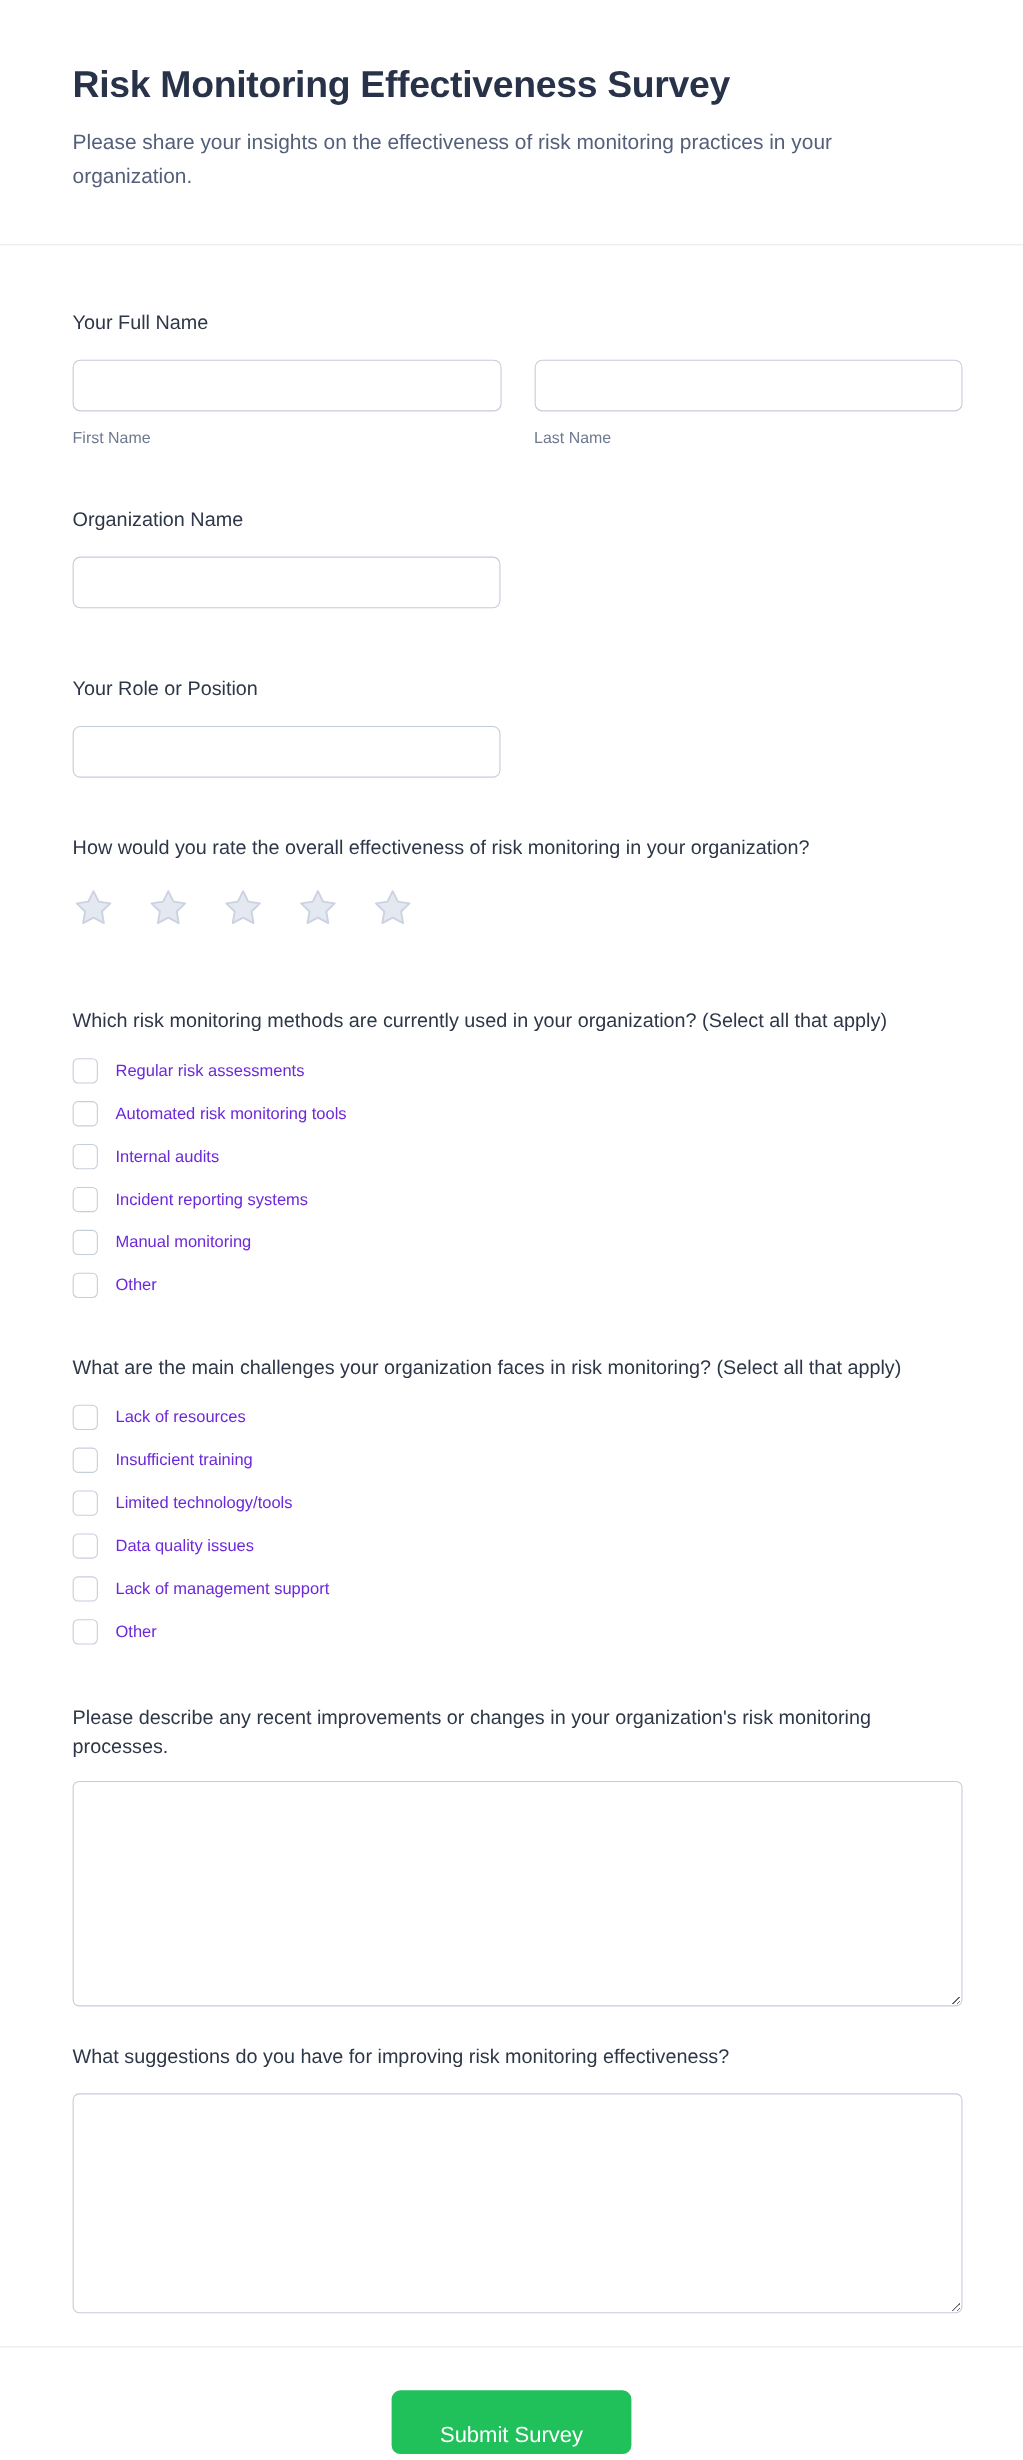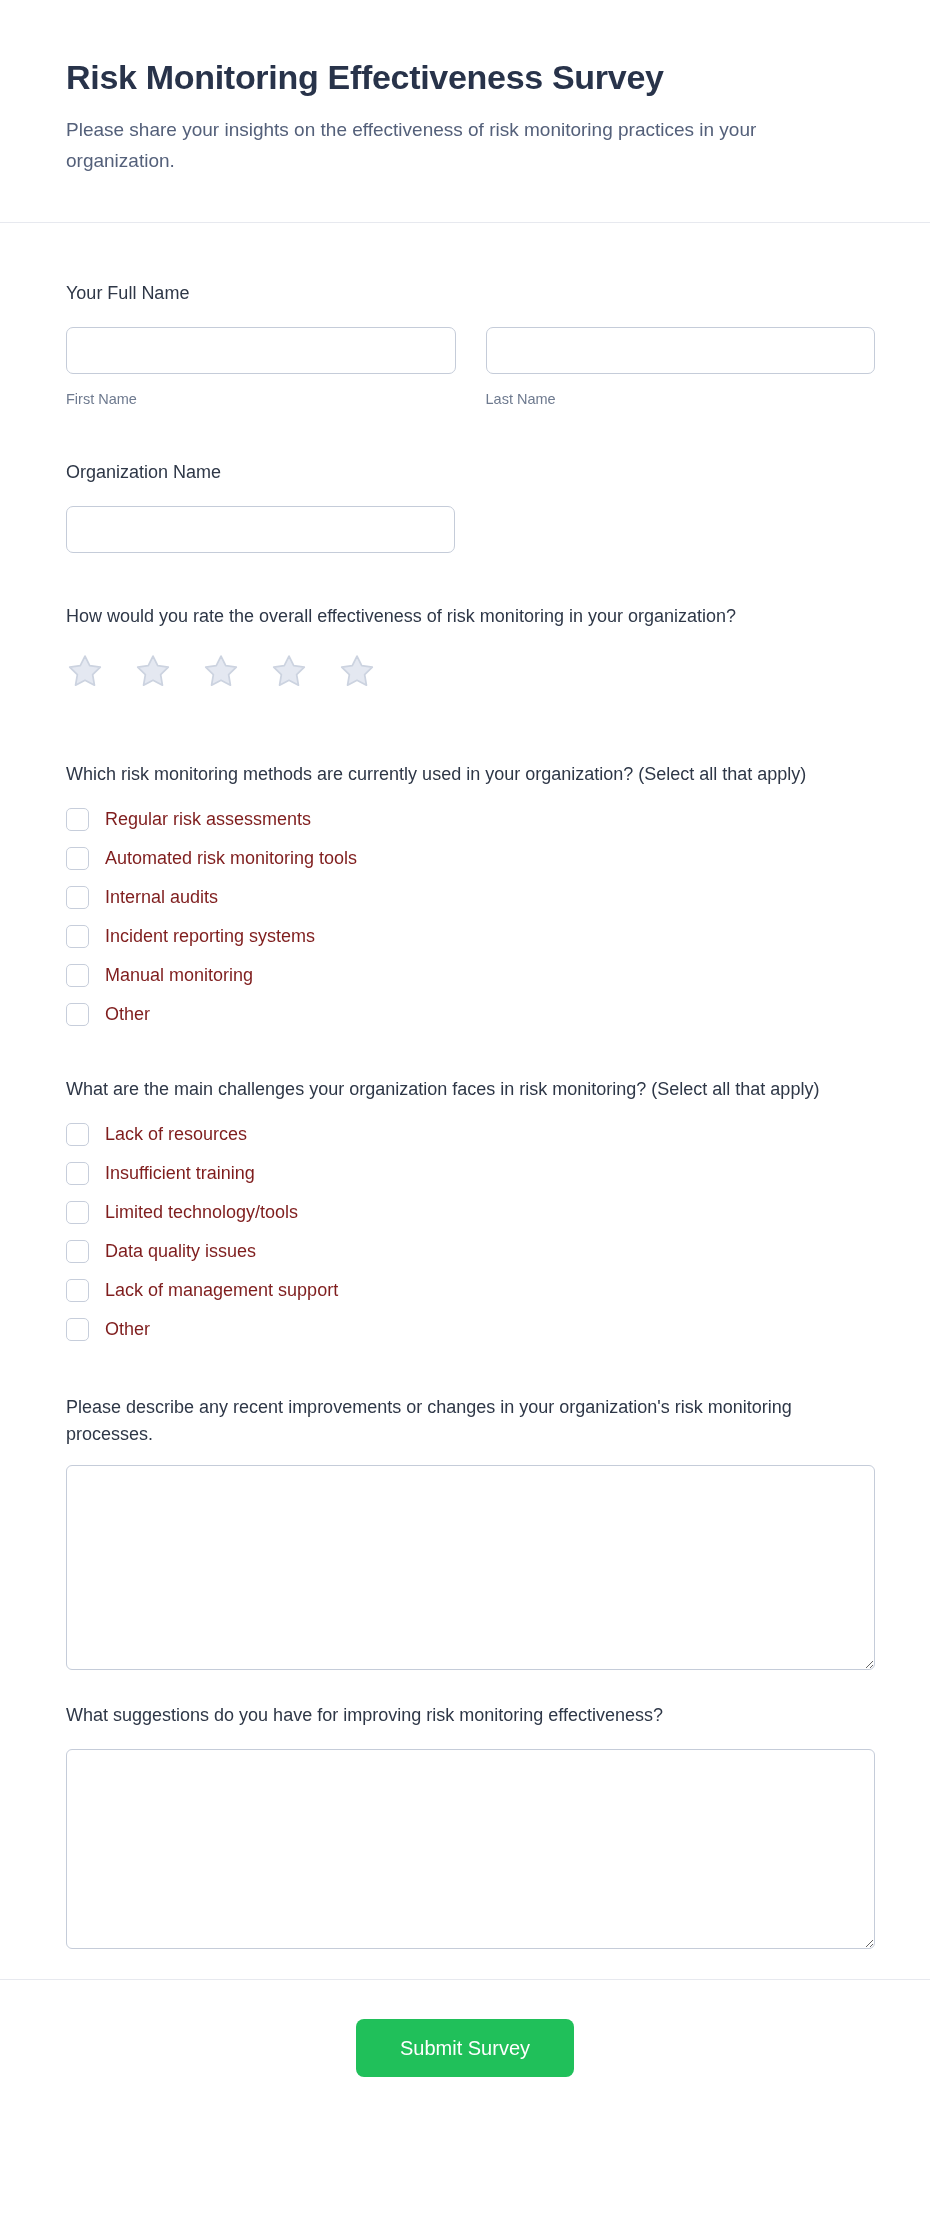--- a/index.html
+++ b/index.html
@@ -74,21 +74,21 @@
   .cb-row { display: flex; align-items: center; gap: 16px; margin-top: 16px; }
   .cb-row:first-child { margin-top: 0; }
   .cb-box {
     width: 23px; height: 23px;
     border: 1.5px solid #c7cedb;
     border-radius: 5px;
     background: #fff;
     flex: 0 0 auto;
     cursor: pointer;
   }
-  .cb-label { font-size: 18px; color: #7f1d1d; cursor: pointer; }
+  .cb-label { font-size: 15px; color: #6d28d9; cursor: pointer; }
 
   
   .textarea {
     display: block;
     margin-top: 17px;
     width: 809px;
     height: 205px;
     border: 1px solid #c5ccd9;
     border-radius: 6px;
     background: #fff;
@@ -104,21 +104,21 @@
   
   .form-footer { padding: 39px 0 50px 0; text-align: center; }
   .submit-btn {
     display: inline-block;
     border: none;
     background: #20c05a;
     color: #ffffff;
     font-family: "Liberation Sans", "DejaVu Sans", sans-serif;
     font-size: 20px;
     font-weight: 500;
-    padding: 0 44px;
+    padding: 12px 44px;
     height: 58px;
     line-height: 58px;
     border-radius: 8px;
     cursor: pointer;
   }
 </style>
 </head>
 <body>
 
 <div class="page">
@@ -144,20 +144,24 @@
           <div class="sub-label">Last Name</div>
         </div>
       </div>
     </section>
 
     <section class="field-group">
       <div class="q-label mb">Organization Name</div>
       <input type="text" class="text-input" value="" style="">
     </section>
 
+    <section class="field-group" style="margin-top:60px">
+      <div class="q-label mb">Your Role or Position</div>
+      <input type="text" class="text-input" value="" style="">
+    </section>
 
     <section class="field-group" style="margin-top:50px">
       <div class="q-label">How would you rate the overall effectiveness of risk monitoring in your organization?</div>
       <div class="stars">
         <svg class="star" viewBox="0 0 24 24">
           <path d="M12 2.6l2.98 6.04 6.67.97-4.83 4.7 1.14 6.64L12 17.82l-5.96 3.13 1.14-6.64-4.83-4.7 6.67-.97L12 2.6z" fill="#e4e8f1" stroke="#ccd3e0" stroke-width="1.1" stroke-linejoin="round"></path>
         </svg>
         <svg class="star" viewBox="0 0 24 24">
           <path d="M12 2.6l2.98 6.04 6.67.97-4.83 4.7 1.14 6.64L12 17.82l-5.96 3.13 1.14-6.64-4.83-4.7 6.67-.97L12 2.6z" fill="#e4e8f1" stroke="#ccd3e0" stroke-width="1.1" stroke-linejoin="round"></path>
         </svg>

